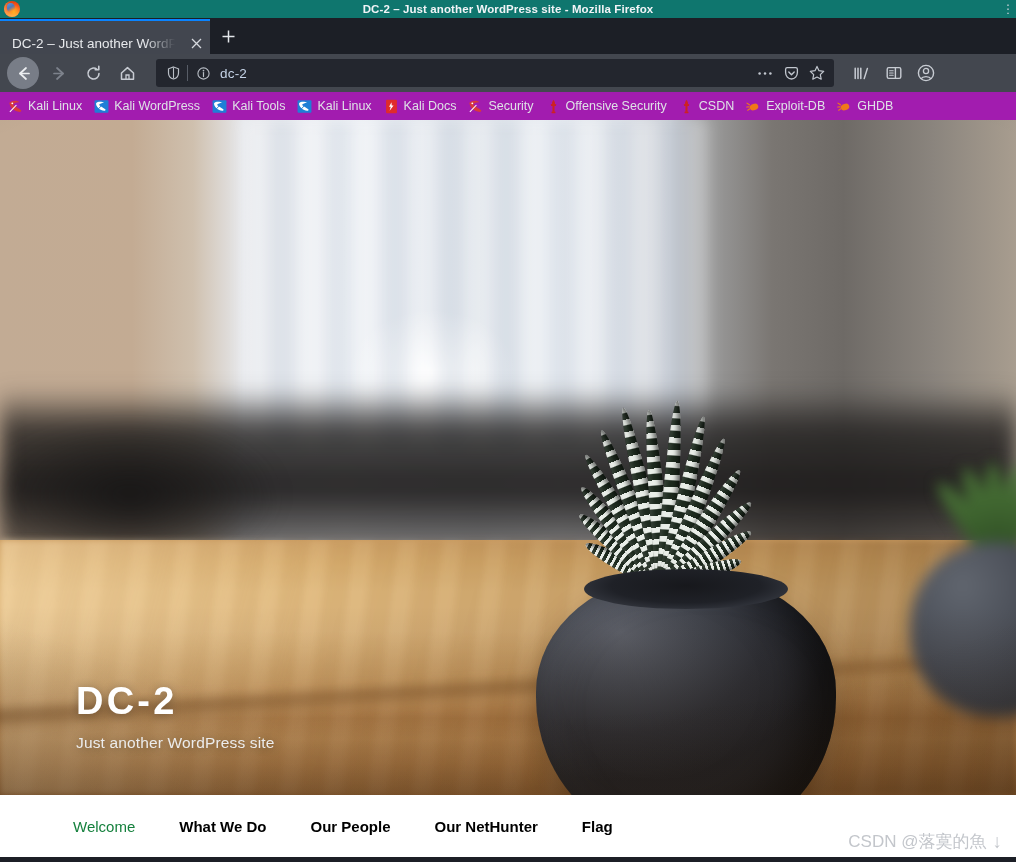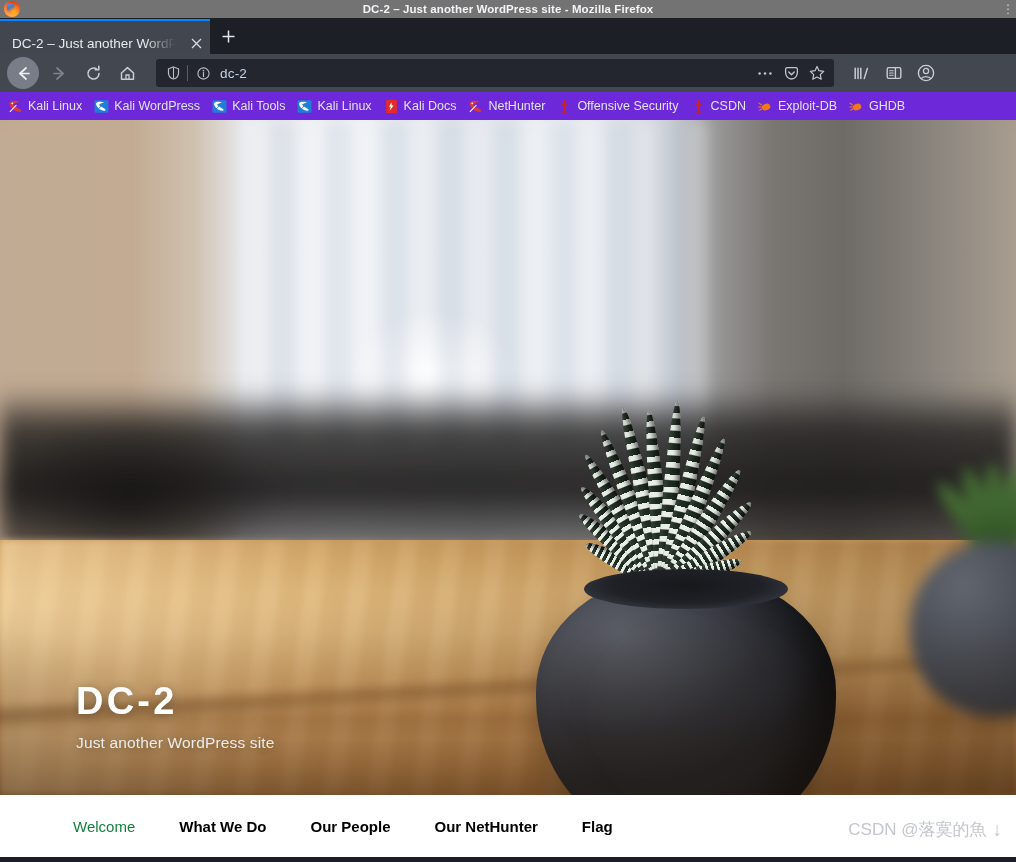--- a/index.html
+++ b/index.html
@@ -7,21 +7,21 @@
     width: 1016px; height: 862px;
     overflow: hidden;
     background: #1c1f26;
     font-family: "Liberation Sans", sans-serif;
   }
 
   
   .titlebar {
     position: relative;
     height: 18px;
-    background: #737373;
+    background: #0f766e;
     display: flex;
     align-items: center;
   }
   .ff-logo {
     position: absolute; left: 4px; top: 1px;
     width: 16px; height: 16px;
     border-radius: 50%;
     background:
       radial-gradient(circle at 62% 70%, #ffb125 0%, #ff8a1f 26%, #f8581d 48%, #e8400f 68%, #c92f10 100%);
     box-shadow: inset 2px -2px 3px rgba(255,220,120,.55);
@@ -140,21 +140,21 @@
     display: flex; align-items: center; justify-content: center;
     color: #c2c7cf;
     flex: none;
   }
   .toolbar-right { display: flex; align-items: center; margin-left: 2px; }
   .toolbar-right .navbtn { width: 32px; }
 
   
   .bookmarks {
     height: 28px;
-    background: #6d28d9;
+    background: #a21caf;
     display: flex; align-items: center;
     padding: 0 2px;
     overflow: hidden;
     white-space: nowrap;
   }
   .bm {
     display: flex; align-items: center;
     padding: 2px 6px;
     gap: 5px;
     flex: none;
@@ -343,21 +343,21 @@
     font-size: 15px;
     font-weight: bold;
     color: #000000;
     margin-right: 44px;
     white-space: nowrap;
   }
   .navitem.current { color: #15803d; font-weight: normal; }
 
   .watermark {
     position: absolute;
-    right: 14px; bottom: 16px;
+    right: 14px; bottom: 4px;
     display: flex; align-items: center; gap: 6px;
     color: #c3c6cb;
     font-size: 17px;
     white-space: nowrap;
   }
   .wm-arrow { font-size: 19px; color: #c3c6cb; }
 </style>
 </head>
 <body>
 
@@ -514,21 +514,21 @@
     </svg>
     <span class="bm-label">Kali Docs</span>
   </div>
 
   <div class="bm">
     <svg class="bm-ico" viewBox="0 0 16 16">
       <path d="M1.5 4 C4 1.5 9 1 12.5 3.5 C10 3.2 7 4 5.4 6 L13.8 11.8 C14.5 12.3 14.2 13.6 13.2 13.7 C10.5 14 7 12.8 4.8 10.5 C2.6 8.2 1.3 5.6 1.5 4 Z" fill="#d93a3a"></path>
       <circle cx="4.6" cy="4.6" r="1" fill="#ffffff"></circle>
       <path d="M2 13.8 L9 6.4" stroke="#ffffff" stroke-width="1.1" fill="none"></path>
     </svg>
-    <span class="bm-label">NetHunter</span>
+    <span class="bm-label">Security</span>
   </div>
 
   <div class="bm">
     <svg class="bm-ico" viewBox="0 0 16 16">
       <path d="M8 0.8 C6.4 3 6.2 4.4 6.6 5.6 L9.4 5.6 C9.8 4.4 9.6 3 8 0.8 Z" fill="#cc2222"></path>
       <rect x="5.3" y="5.4" width="5.4" height="2.1" rx=".5" fill="#cc2222"></rect>
       <rect x="6.9" y="7.4" width="2.2" height="6.2" fill="#cc2222"></rect>
       <rect x="5.9" y="13.3" width="4.2" height="1.9" rx=".5" fill="#cc2222"></rect>
     </svg>
     <span class="bm-label">Offensive Security</span>

